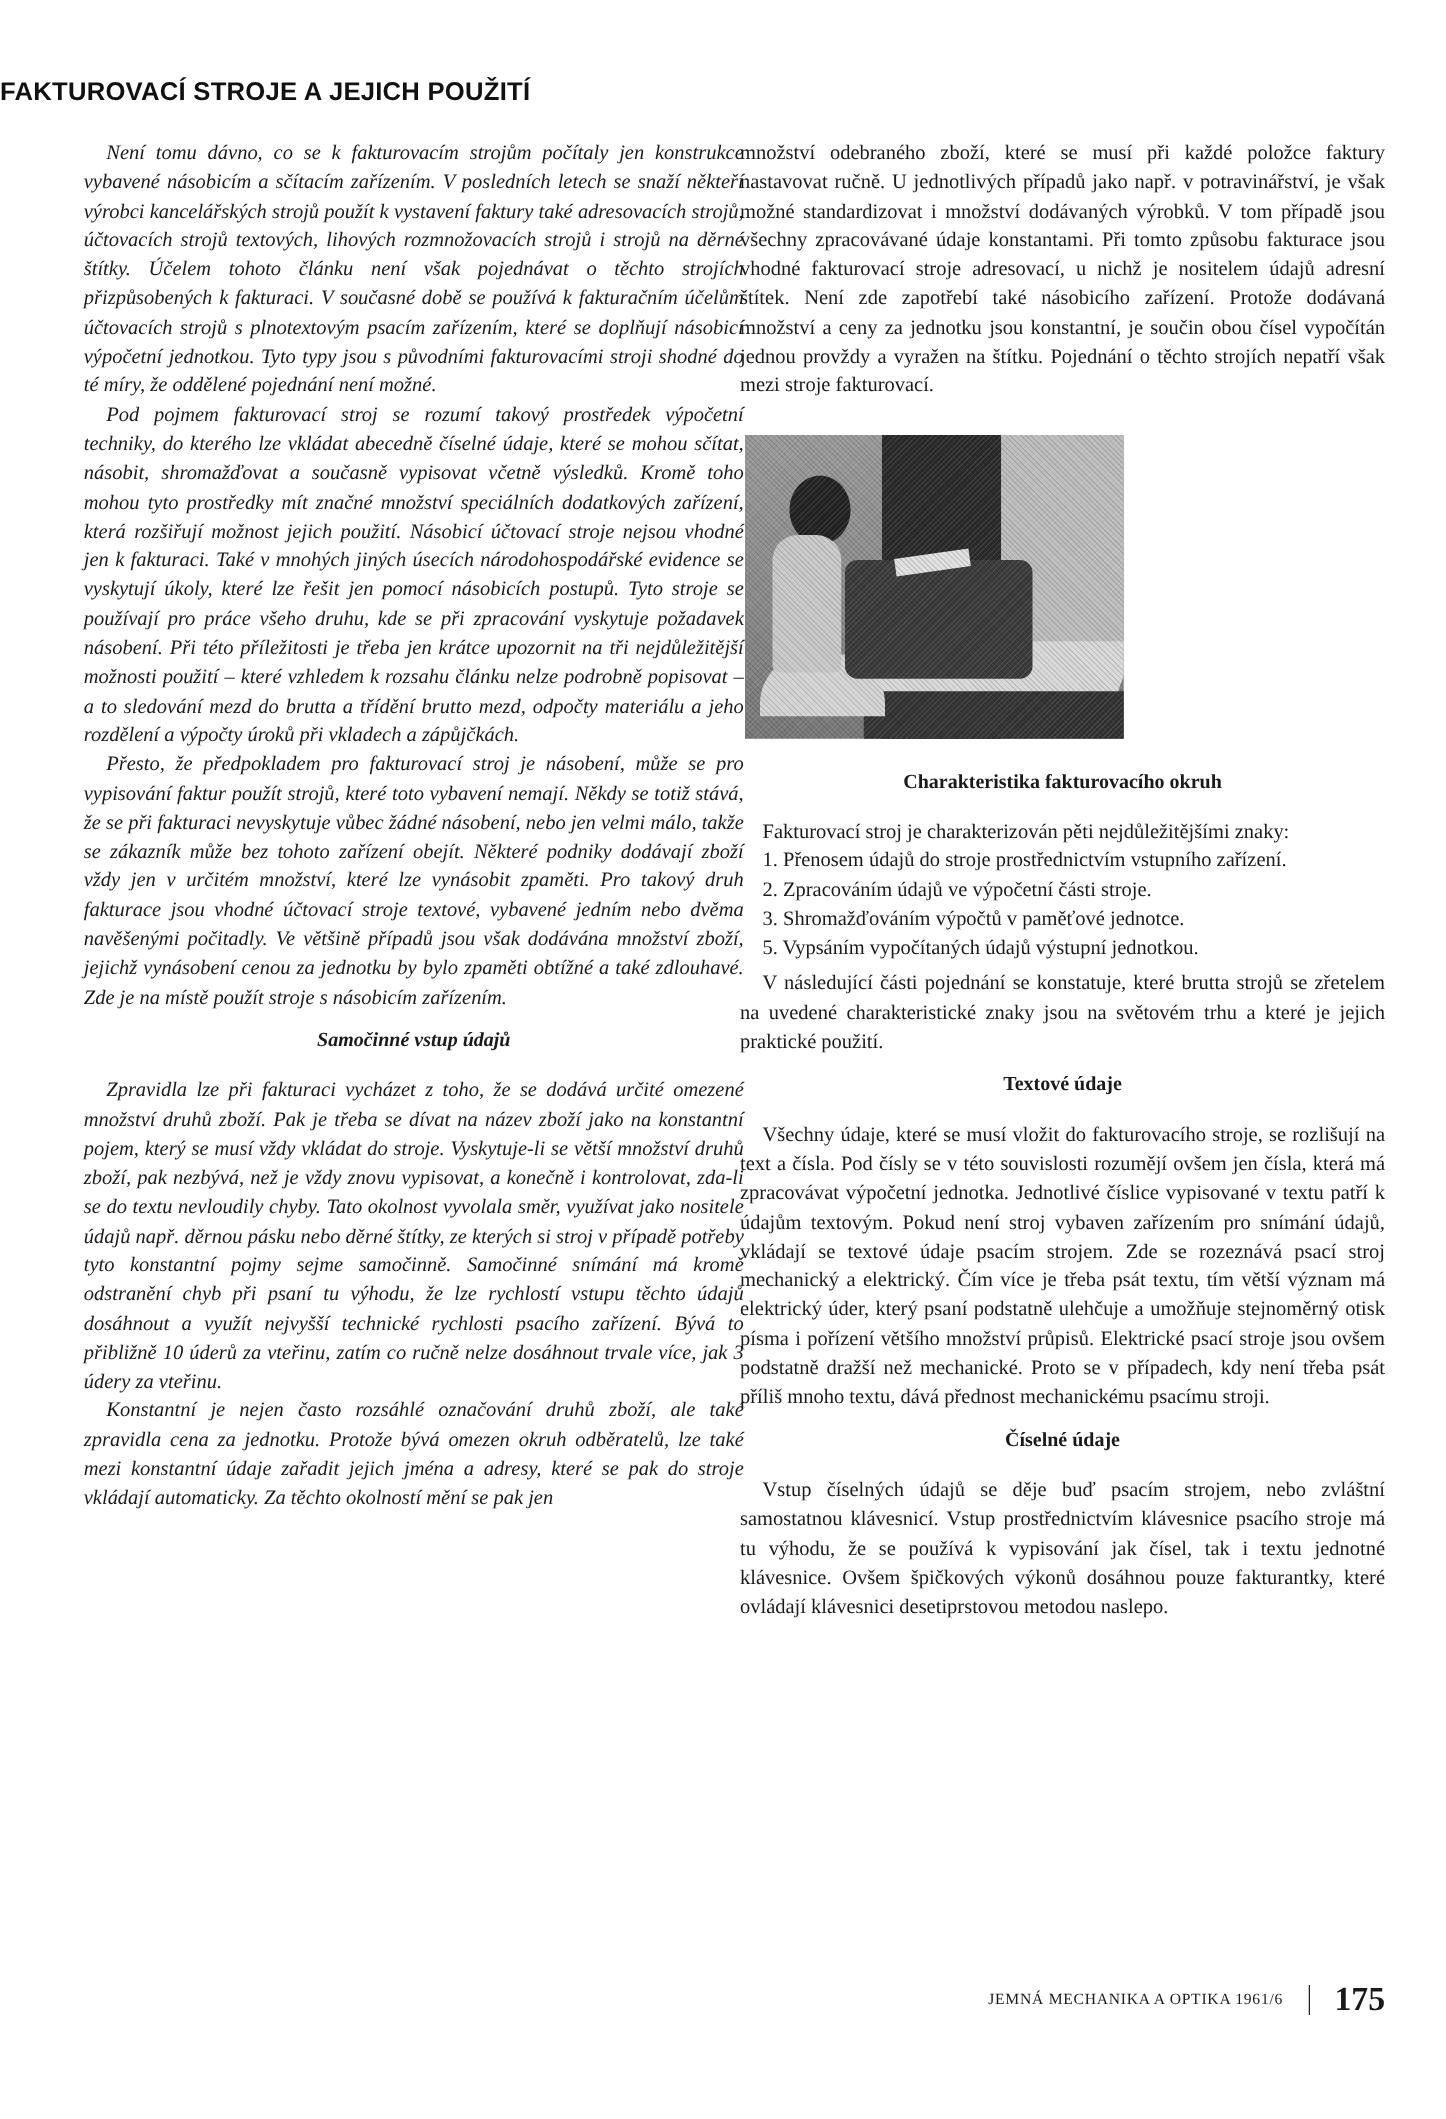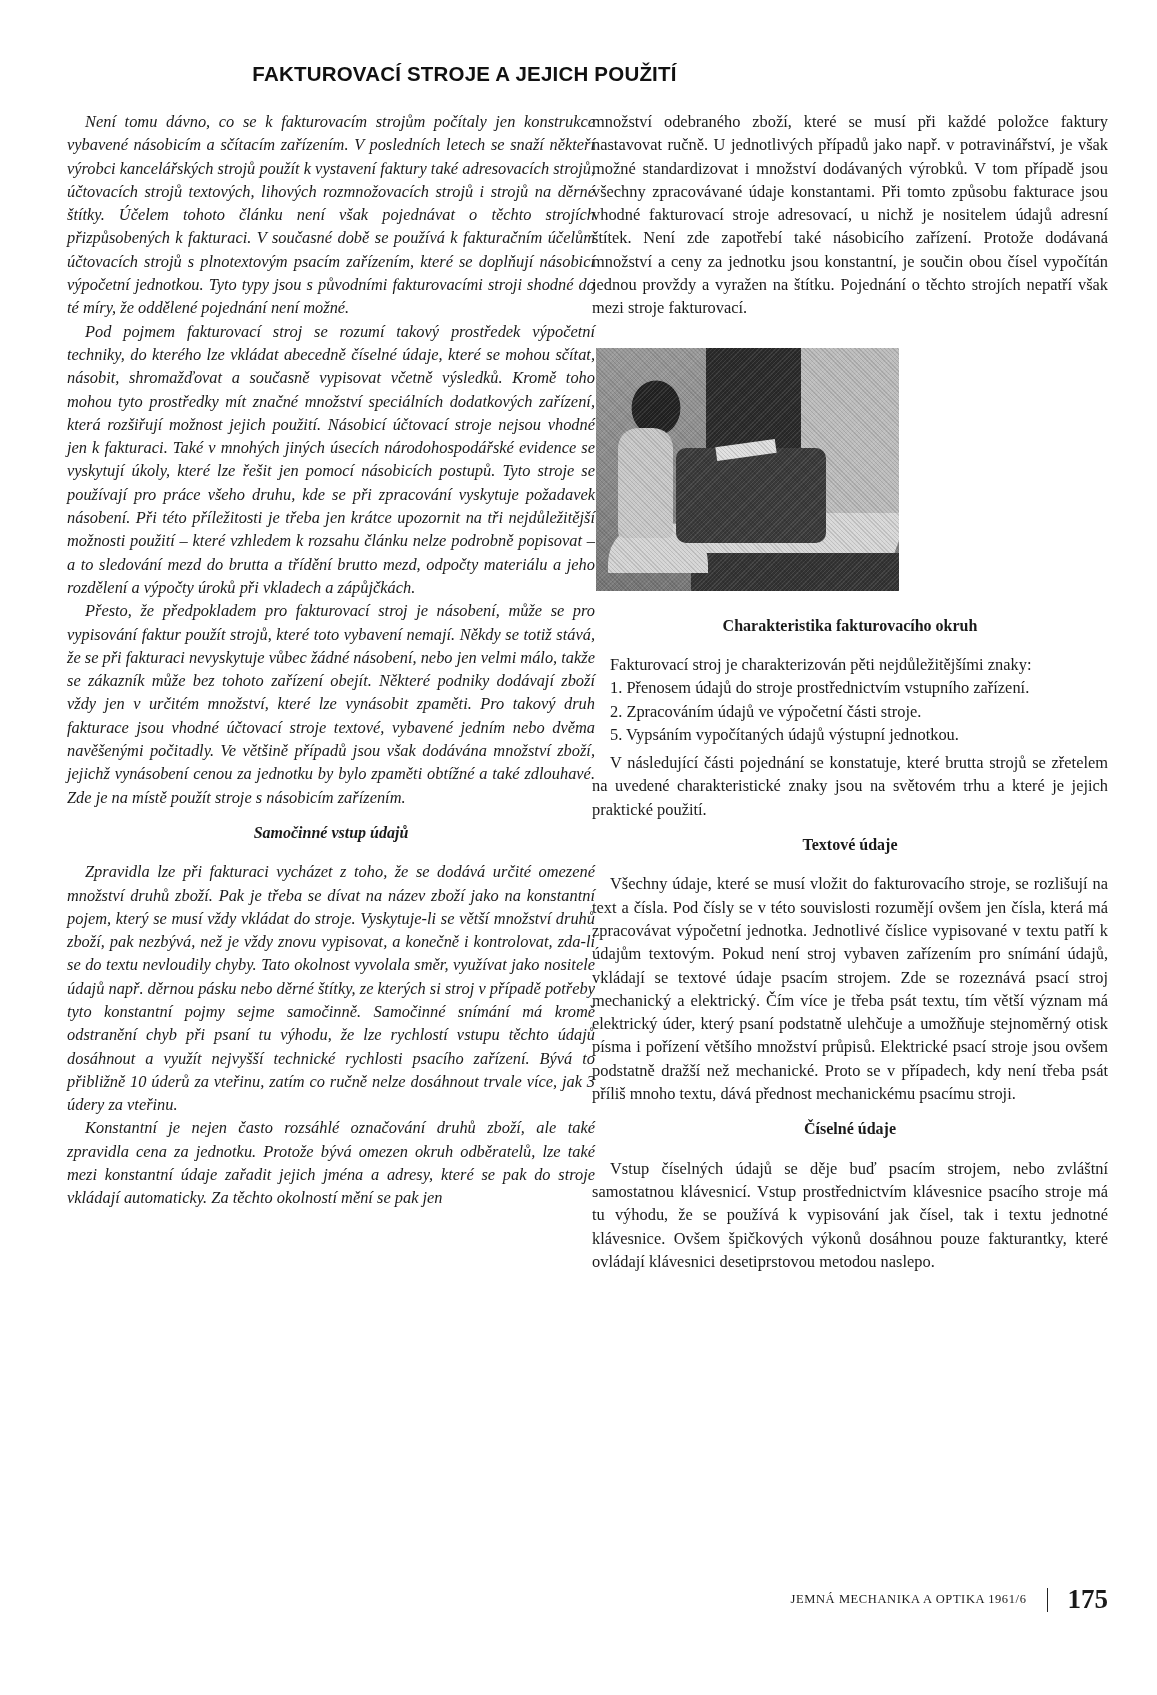--- a/index.html
+++ b/index.html
@@ -1,21 +1,21 @@
 <!DOCTYPE html>
 <html><head>
   <meta charset="utf-8">
   <style>
     html, body { margin: 0; padding: 0; background: #ffffff; }
     body {
       width: 1157px; height: 1695px; position: relative; overflow: hidden;
       font-family: "Liberation Serif", "DejaVu Serif", serif; color: #1a1a1a;
     }
     .title {
-      position: absolute; top: 62px; left: 0; width: 929px; text-align: center;
+      position: absolute; top: 62px; left: 0; width: 929px; text-align: left;
       font-family: "Liberation Sans", "DejaVu Sans", sans-serif; font-weight: bold;
       font-size: 20.5px; letter-spacing: 0.2px; color: #111;
     }
     .col {
       position: absolute; top: 110px; width: 528px;
       font-size: 16.4px; line-height: 23.3px; text-align: justify;
       hyphens: manual;
     }
     .col.left { left: 67px; font-style: italic; }
     .col.right { left: 592px; width: 516px; }
@@ -90,20 +90,21 @@
       <div class="machine"></div>
       <div class="paper"></div>
       <div class="noise"></div>
     </div>
   </div>
 
   <div class="heading">Charakteristika fakturovacího okruh</div>
   <p>Fakturovací stroj je charakterizován pěti nejdůležitějšími znaky:</p>
   <p class="list-item">1. Přenosem údajů do stroje prostřednictvím vstupního zařízení.</p>
   <p class="list-item">2. Zpracováním údajů ve výpočetní části stroje.</p>
+  <p class="list-item">3. Shromažďováním výpočtů v paměťové jednotce.</p>
   <p class="list-item">5. Vypsáním vypočítaných údajů výstupní jednotkou.</p>
   <p class="gap">V následující části pojednání se konstatuje, které brutta strojů se zřetelem na uvedené charakteristické znaky jsou na světovém trhu a které je jejich praktické použití.</p>
 
   <div class="heading">Textové údaje</div>
   <p>Všechny údaje, které se musí vložit do fakturovacího stroje, se rozlišují na text a čísla. Pod čísly se v této souvislosti rozumějí ovšem jen čísla, která má zpracovávat výpočetní jednotka. Jednotlivé číslice vypisované v textu patří k údajům textovým. Pokud není stroj vybaven zařízením pro snímání údajů, vkládají se textové údaje psacím strojem. Zde se rozeznává psací stroj mechanický a elektrický. Čím více je třeba psát textu, tím větší význam má elektrický úder, který psaní podstatně ulehčuje a umožňuje stejnoměrný otisk písma i pořízení většího množství průpisů. Elektrické psací stroje jsou ovšem podstatně dražší než mechanické. Proto se v případech, kdy není třeba psát příliš mnoho textu, dává přednost mechanickému psacímu stroji.</p>
 
   <div class="heading">Číselné údaje</div>
   <p>Vstup číselných údajů se děje buď psacím strojem, nebo zvláštní samostatnou klávesnicí. Vstup prostřednictvím klávesnice psacího stroje má tu výhodu, že se používá k vypisování jak čísel, tak i textu jednotné klávesnice. Ovšem špičkových výkonů dosáhnou pouze fakturantky, které ovládají klávesnici desetiprstovou metodou naslepo.</p>
 </div>
 

